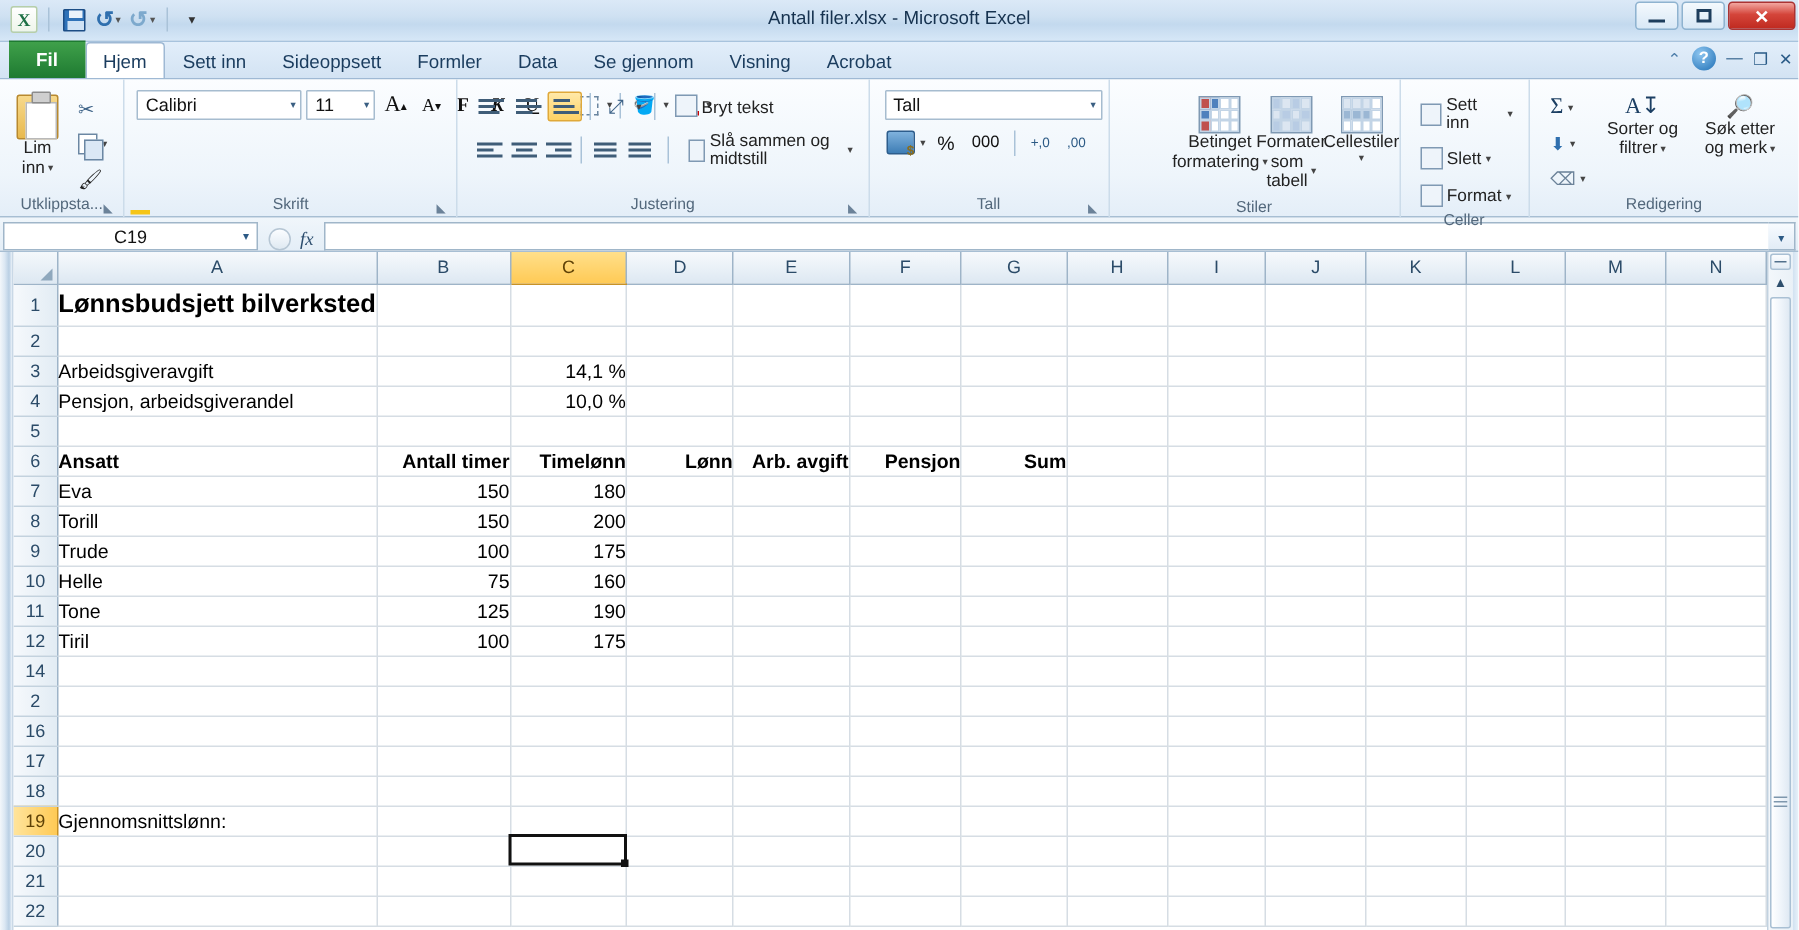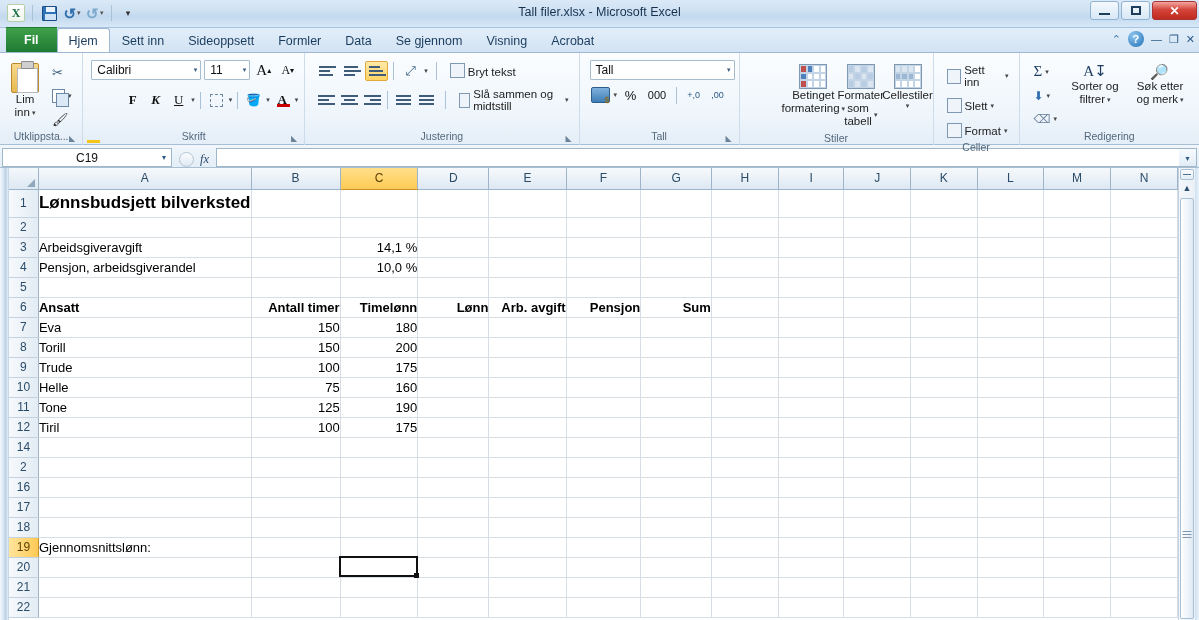--- a/index.html
+++ b/index.html
@@ -271,21 +271,21 @@
       <div class="qat-ico">
         <span class="redo">↻</span>
         <span class="tiny-caret">▾</span>
       </div>
       <div class="sep-v"></div>
       <div class="qat-ico">
         <span class="qat-more">▾</span>
       </div>
     </div>
 
-    <div class="title-text">Tall filer.xlsx  -  Microsoft Excel</div>
+    <div class="title-text">Antall filer.xlsx  -  Microsoft Excel</div>
 
     <div class="wbtns">
       <div class="wbtn">
           <span class="glyph-min"></span>
         </div>
       <div class="wbtn">
           <span class="glyph-max"></span>
         </div>
       <div class="wbtn close">✕</div>
     </div>
@@ -335,21 +335,21 @@
           </span>
         </div>
       </div>
       <div class="group-label">
         <span class="lbl">Utklippsta...</span>
         <span class="dlg">◣</span>
       </div>
     </div>
 
     <div class="group" style="width:222px">
-      <div class="group-body" style="flex-direction:column;gap:10px;padding:4px 2px 0 4px;align-items:flex-end;">
+      <div class="group-body" style="flex-direction:row;gap:0;padding:4px 2px 0 4px;">
         <div style="display:flex;gap:3px;align-items:center;">
           <div class="ctrl" style="width:110px">
             <span>Calibri</span>
             <span class="caret">▾</span>
           </div>
           <div class="ctrl" style="width:46px">
             <span>11</span>
             <span class="caret">▾</span>
           </div>
           <div class="fbtn serif" style="font-size:15px;">

